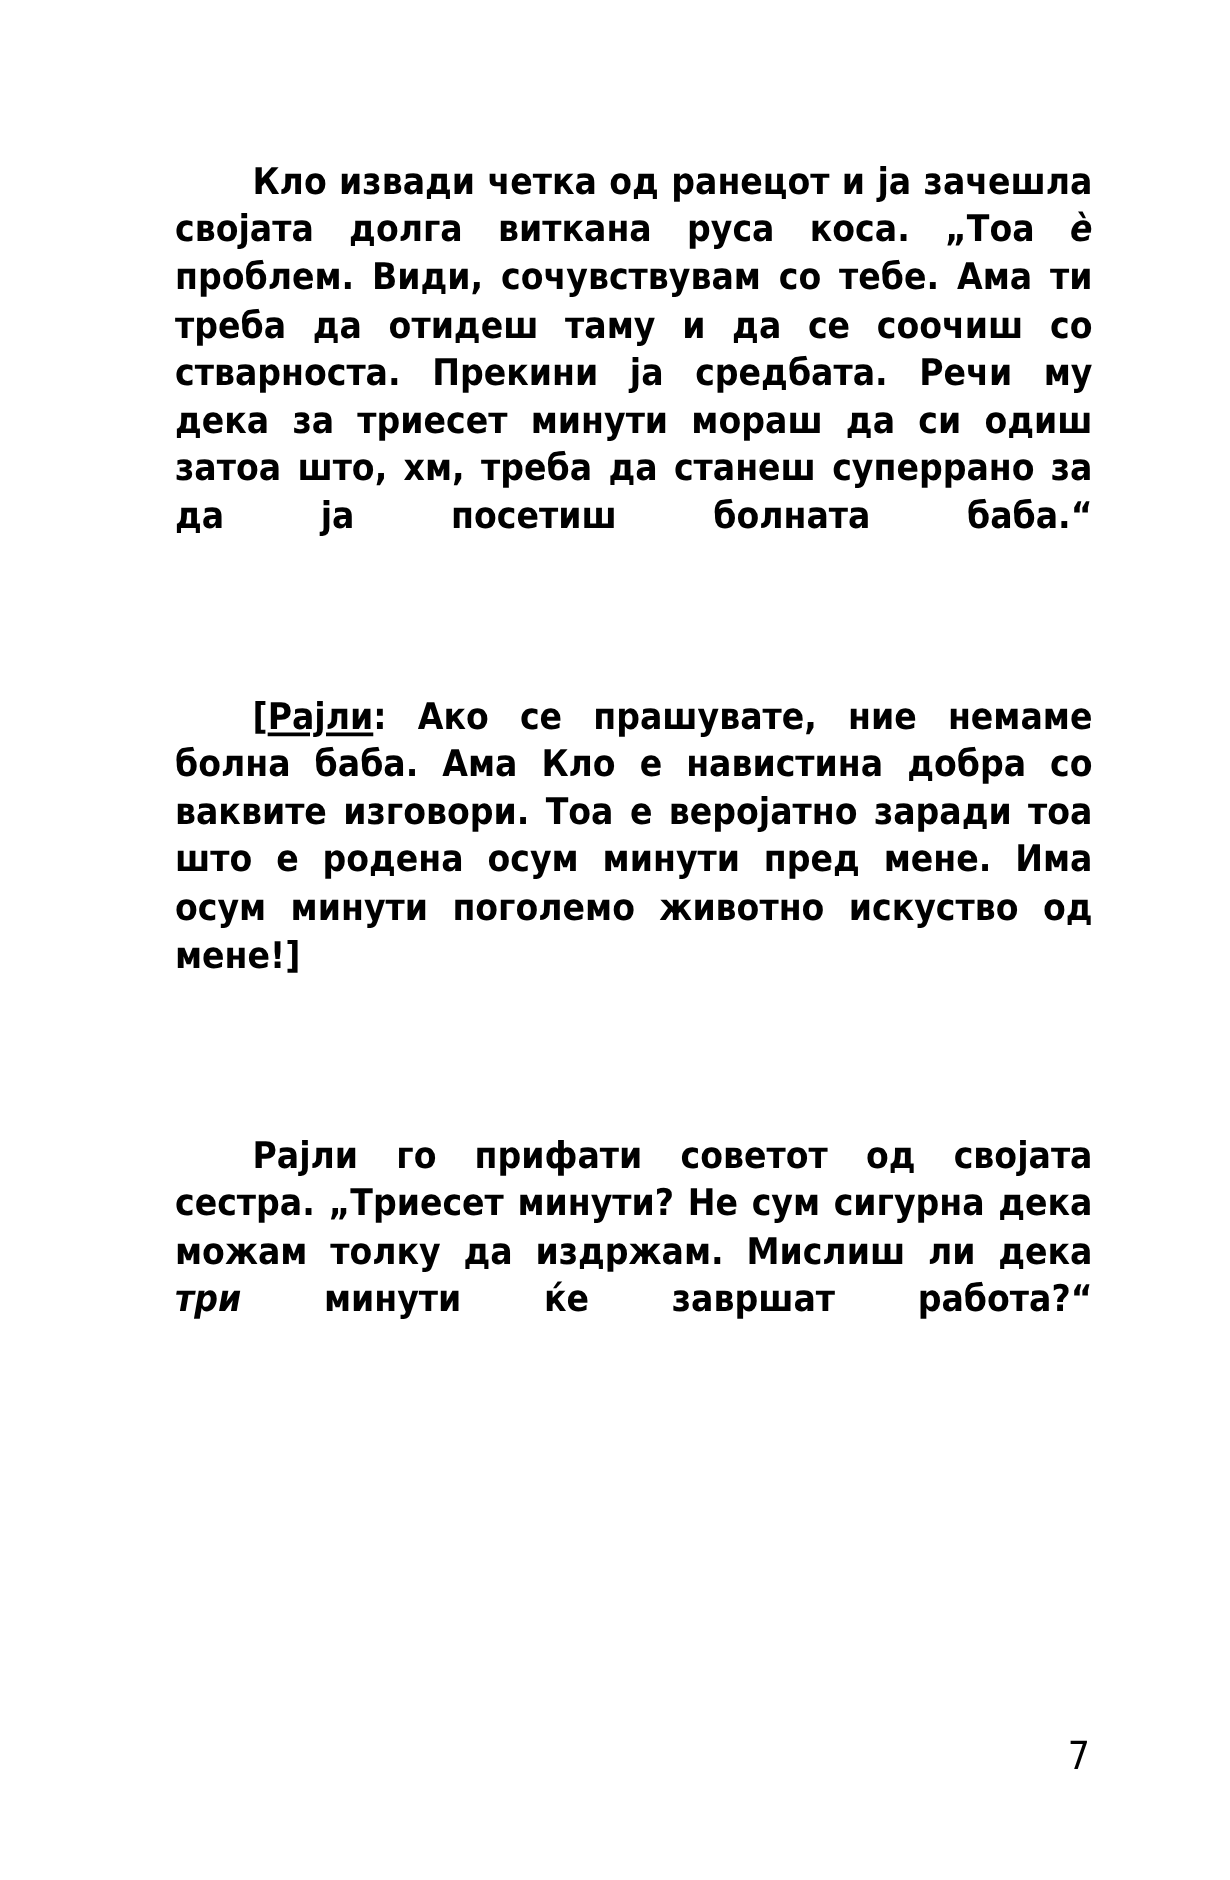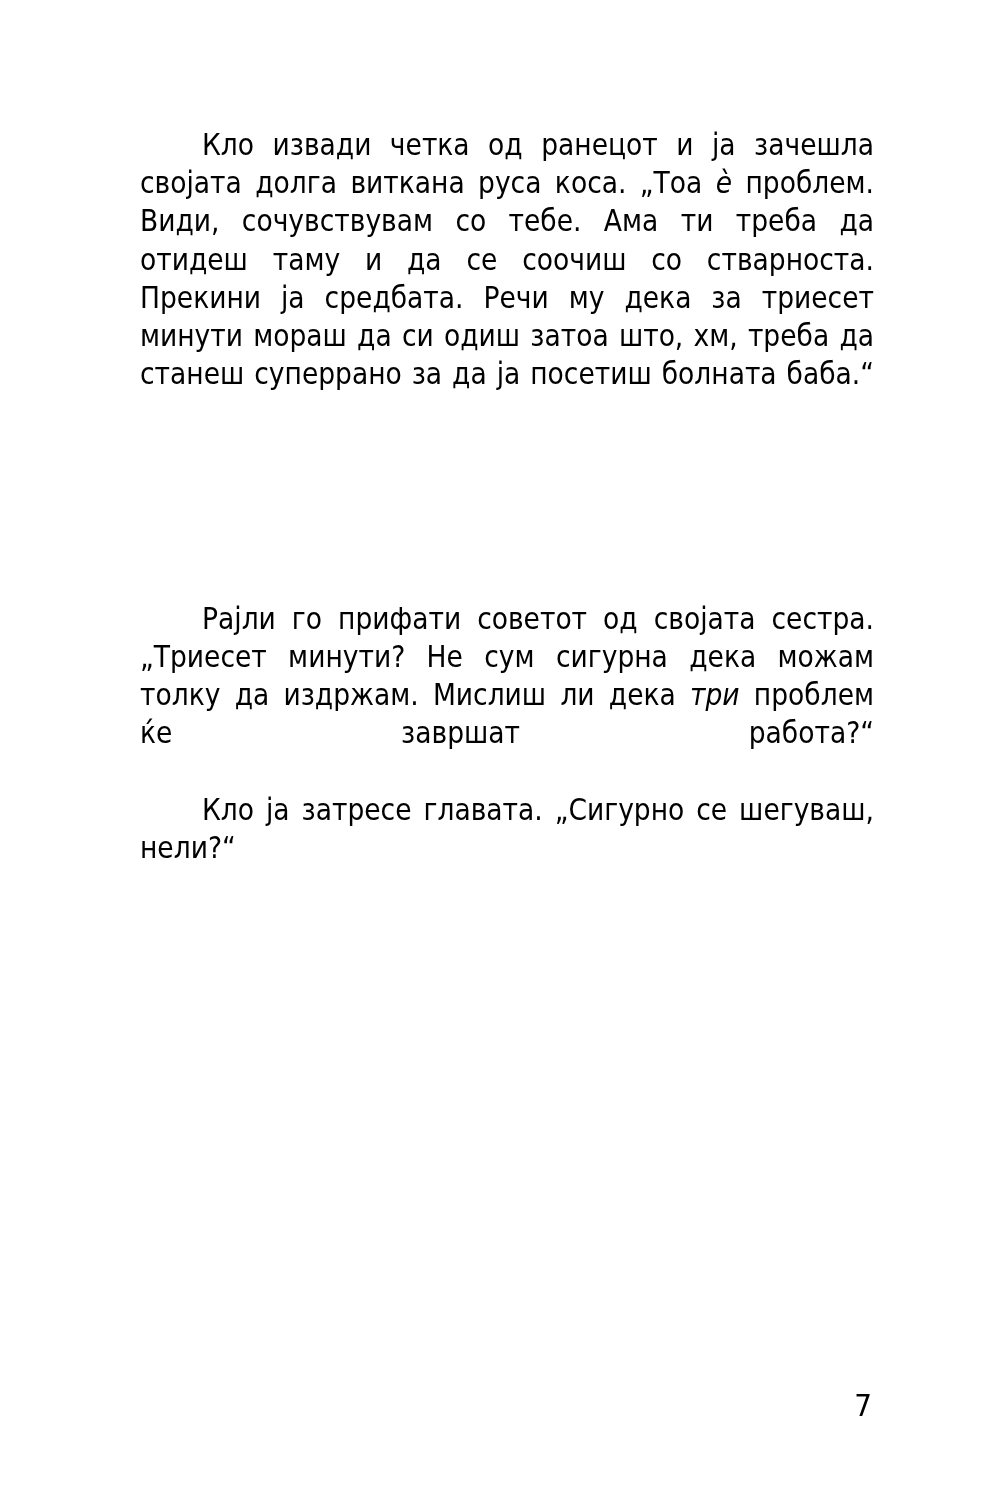--- a/index.html
+++ b/index.html
@@ -34,21 +34,21 @@
   }
 
   p.body-para {
     margin: 0;
     font-size: 29.5px;
     line-height: 38.2px;
     text-align: justify;
     text-indent: 62px;
     letter-spacing: 0px;
     word-spacing: 0px;
-    font-weight: 400;
+    font-weight: 700;
     font-stretch: condensed;
     hyphens: none;
   }
 
   p.body-para.tight {
     margin-top: 0px;
   }
 
   
   .block-gap-large {
@@ -99,26 +99,26 @@
 <body>
 
 <div class="page">
 
   <div class="text-column">
 
     <p class="body-para"><span>Кло извади четка од ранецот и ја зачешла својата долга виткана руса коса. „Тоа </span><span class="italic">è</span><span> проблем. Види, сочувствувам со тебе. Ама ти треба да отидеш таму и да се соочиш со стварноста. Прекини ја средбата. Речи му дека за триесет минути мораш да си одиш затоа што, хм, треба да станеш суперрано за да ја посетиш болната баба.“</span></p>
 
     <div class="block-gap-large"></div>
 
+    <p class="bold-para"><span>[</span><span class="underlined">Рајли</span><span>: Ако се прашувате, ние немаме болна баба. Ама Кло е навистина добра со ваквите изговори. Тоа е веројатно заради тоа што е родена осум минути пред мене. Има осум минути поголемо животно искуство од мене!]</span></p>
 
     <div class="block-gap-large"></div>
 
-    <p class="body-para"><span>Рајли го прифати советот од својата сестра. „Триесет минути? Не сум сигурна дека можам толку да издржам. Мислиш ли дека </span><span class="italic">три</span><span> проблем ќе завршат работа?“</span></p>
+    <p class="body-para"><span>Рајли го прифати советот од својата сестра. „Триесет минути? Не сум сигурна дека можам толку да издржам. Мислиш ли дека </span><span class="italic">три</span><span> минути ќе завршат работа?“</span></p>
 
 
 
-    <p class="body-para tight"><span>Кло ја затресе главата. „Сигурно се шегуваш, нели?“</span></p>
 
   </div>
 
   <div class="page-number">7</div>
 
 </div>
 
 </body></html>

